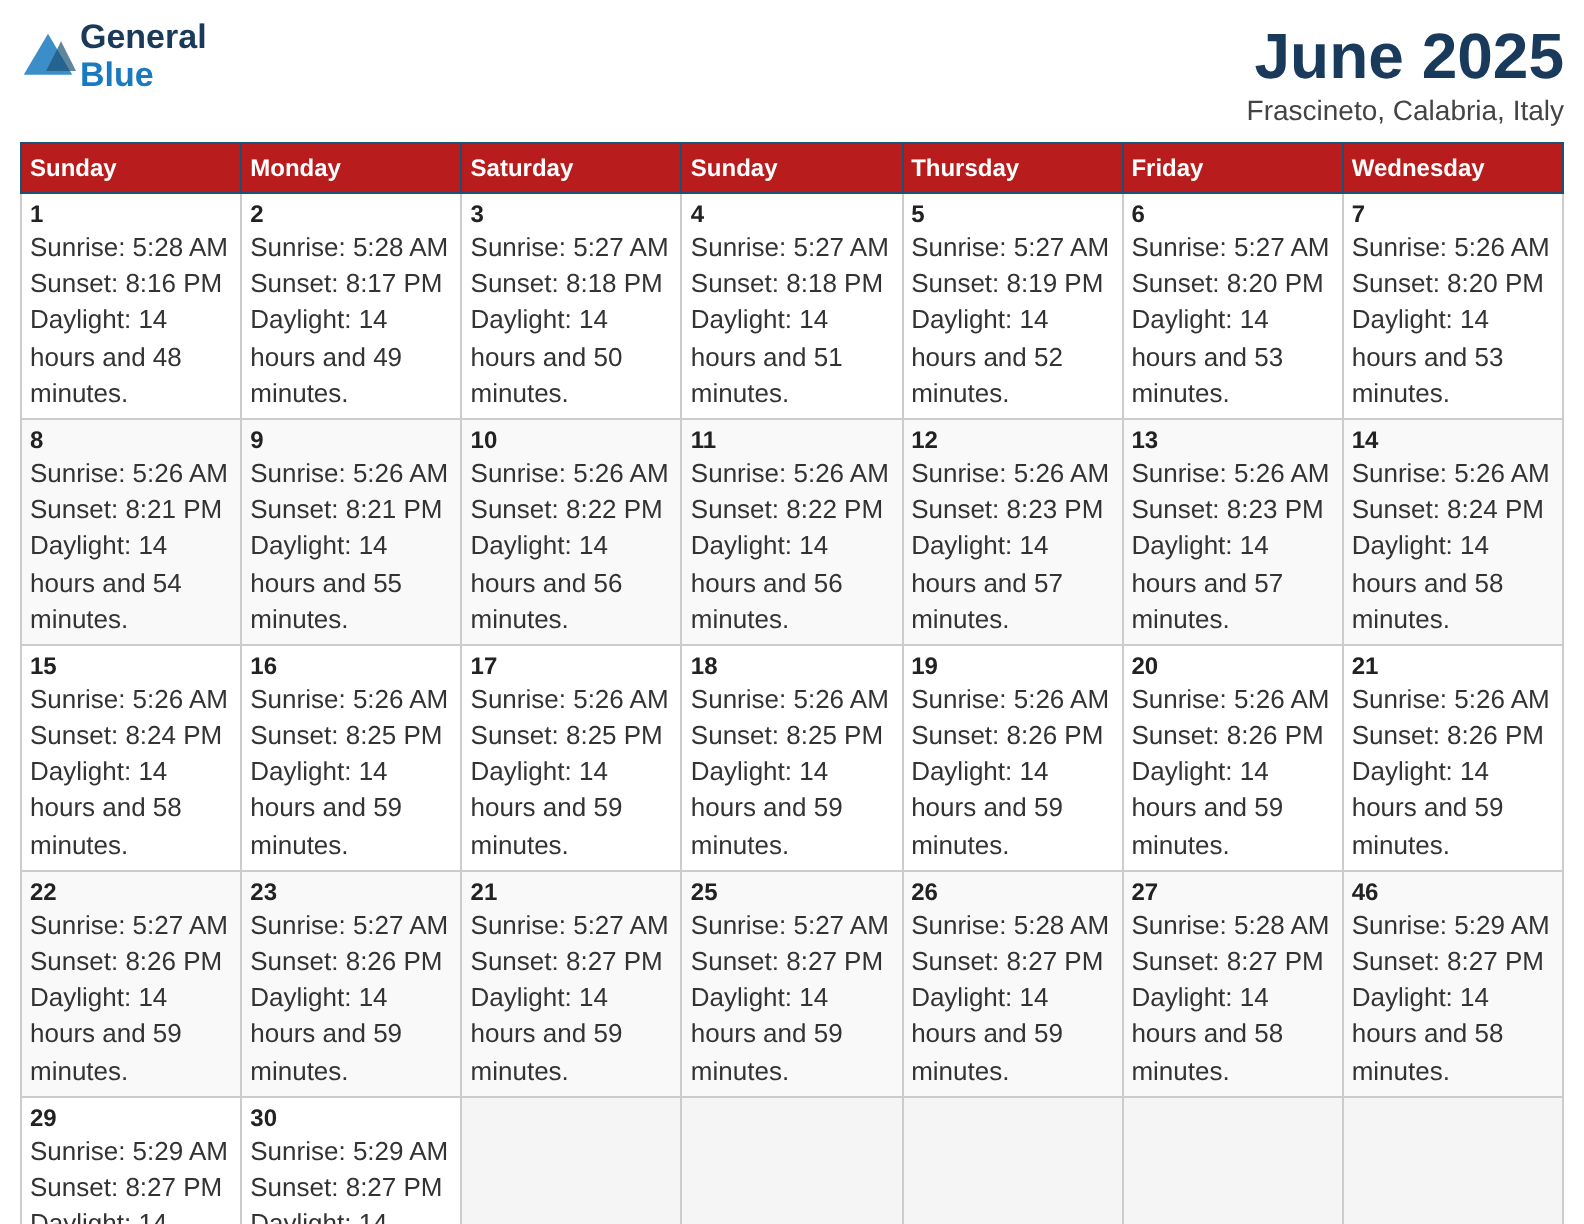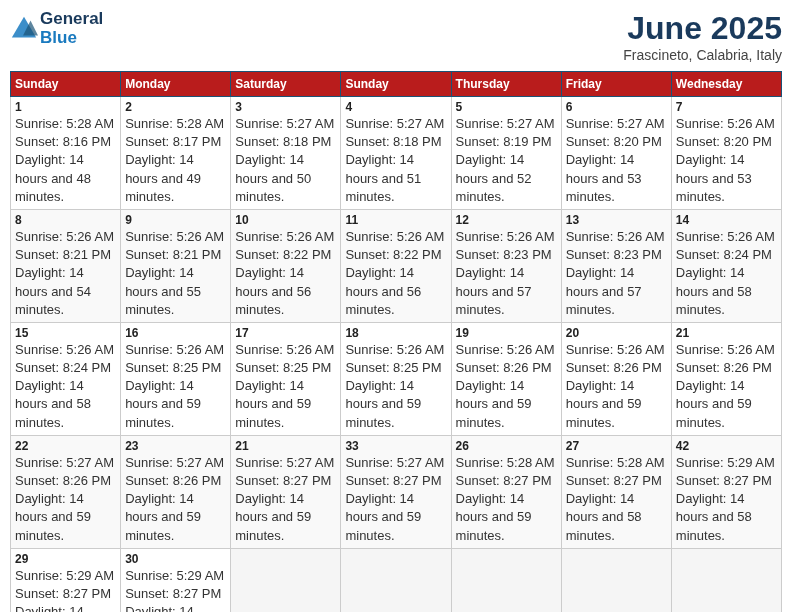--- a/index.html
+++ b/index.html
@@ -147,24 +147,24 @@
           <td><span class="day-num">17</span><span class="day-info">Sunrise: 5:26 AM<br>Sunset: 8:25 PM<br>Daylight: 14 hours and 59 minutes.</span></td>
           <td><span class="day-num">18</span><span class="day-info">Sunrise: 5:26 AM<br>Sunset: 8:25 PM<br>Daylight: 14 hours and 59 minutes.</span></td>
           <td><span class="day-num">19</span><span class="day-info">Sunrise: 5:26 AM<br>Sunset: 8:26 PM<br>Daylight: 14 hours and 59 minutes.</span></td>
           <td><span class="day-num">20</span><span class="day-info">Sunrise: 5:26 AM<br>Sunset: 8:26 PM<br>Daylight: 14 hours and 59 minutes.</span></td>
           <td><span class="day-num">21</span><span class="day-info">Sunrise: 5:26 AM<br>Sunset: 8:26 PM<br>Daylight: 14 hours and 59 minutes.</span></td>
         </tr>
         <tr class="row-shade">
           <td><span class="day-num">22</span><span class="day-info">Sunrise: 5:27 AM<br>Sunset: 8:26 PM<br>Daylight: 14 hours and 59 minutes.</span></td>
           <td><span class="day-num">23</span><span class="day-info">Sunrise: 5:27 AM<br>Sunset: 8:26 PM<br>Daylight: 14 hours and 59 minutes.</span></td>
           <td><span class="day-num">21</span><span class="day-info">Sunrise: 5:27 AM<br>Sunset: 8:27 PM<br>Daylight: 14 hours and 59 minutes.</span></td>
-          <td><span class="day-num">33</span><span class="day-info">Sunrise: 5:27 AM<br>Sunset: 8:27 PM<br>Daylight: 14 hours and 59 minutes.</span></td>
+          <td><span class="day-num">25</span><span class="day-info">Sunrise: 5:27 AM<br>Sunset: 8:27 PM<br>Daylight: 14 hours and 59 minutes.</span></td>
           <td><span class="day-num">26</span><span class="day-info">Sunrise: 5:28 AM<br>Sunset: 8:27 PM<br>Daylight: 14 hours and 59 minutes.</span></td>
           <td><span class="day-num">27</span><span class="day-info">Sunrise: 5:28 AM<br>Sunset: 8:27 PM<br>Daylight: 14 hours and 58 minutes.</span></td>
-          <td><span class="day-num">42</span><span class="day-info">Sunrise: 5:29 AM<br>Sunset: 8:27 PM<br>Daylight: 14 hours and 58 minutes.</span></td>
+          <td><span class="day-num">46</span><span class="day-info">Sunrise: 5:29 AM<br>Sunset: 8:27 PM<br>Daylight: 14 hours and 58 minutes.</span></td>
         </tr>
         <tr>
           <td><span class="day-num">29</span><span class="day-info">Sunrise: 5:29 AM<br>Sunset: 8:27 PM<br>Daylight: 14 hours and 57 minutes.</span></td>
           <td><span class="day-num">30</span><span class="day-info">Sunrise: 5:29 AM<br>Sunset: 8:27 PM<br>Daylight: 14 hours and 57 minutes.</span></td>
           <td class="empty"></td>
           <td class="empty"></td>
           <td class="empty"></td>
           <td class="empty"></td>
           <td class="empty"></td>
         </tr>

